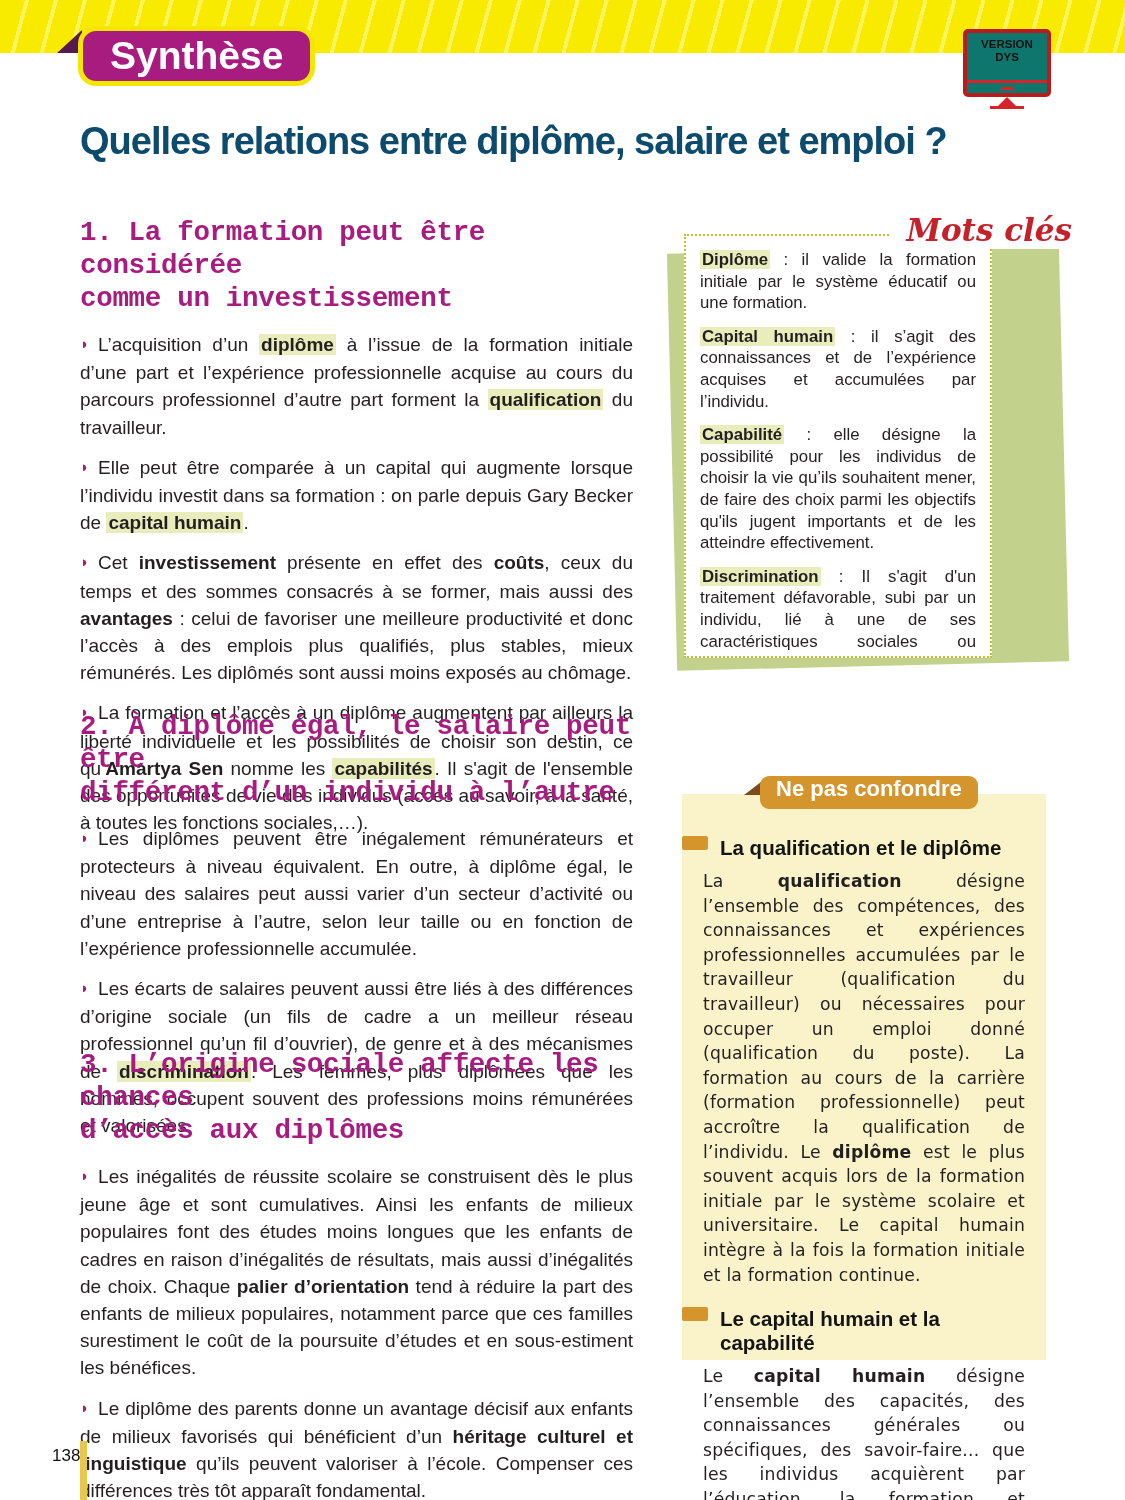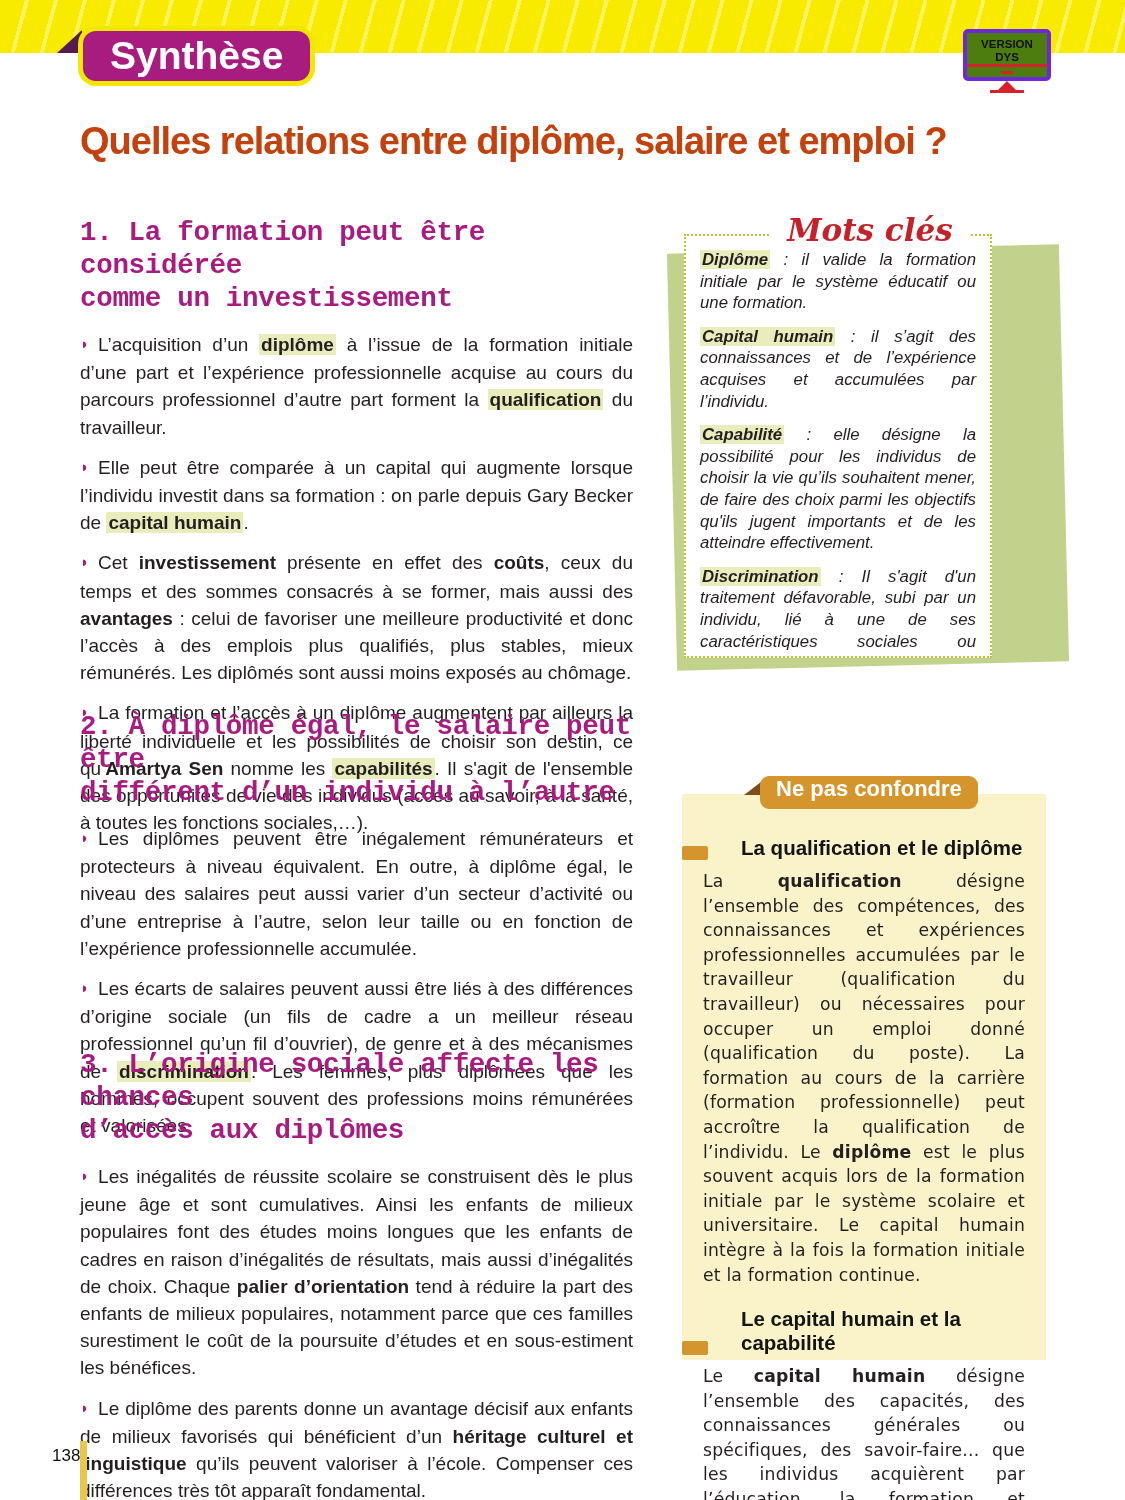--- a/index.html
+++ b/index.html
@@ -8,63 +8,63 @@
 
   
   .band{position:absolute;left:0;top:0;right:0;height:53px;
         background:repeating-linear-gradient(105deg,#f9eb00 0 24px,#fcf45e 24px 28px);}
   .corner-tri{position:absolute;left:57px;top:30px;width:25px;height:23px;background:#571a50;
         clip-path:polygon(100% 0,100% 100%,0 100%);}
   .badge{position:absolute;left:78px;top:26px;height:50px;padding:0 27px;background:#a81c7f;
         border:5px solid #f3e600;border-radius:18px;display:flex;align-items:center;
         color:#fff;font-size:39px;font-weight:bold;letter-spacing:0;}
   .dys{position:absolute;left:963px;top:29px;width:88px;cursor:pointer;}
-  .dys-screen{box-sizing:border-box;width:88px;height:52px;background:#4d7c0f;border:4px solid #6d28d9;
+  .dys-screen{box-sizing:border-box;width:88px;height:68px;background:#0f766e;border:4px solid #b91c1c;
         border-radius:5px;position:relative;}
   .dys-text{text-align:center;font-size:11.5px;font-weight:bold;line-height:13px;padding-top:5px;color:#111;}
   .dys-bezel{position:absolute;left:0;right:0;bottom:0;height:10px;border-top:3px solid #d5232a;
         display:flex;justify-content:center;align-items:center;}
   .dys-dash{width:12px;height:3px;background:#d5232a;}
   .dys-stand{width:0;height:0;border-left:9px solid transparent;border-right:9px solid transparent;
         border-bottom:9px solid #d5232a;margin:0 auto;}
   .dys-base{width:34px;height:3px;background:#d5232a;margin:0 auto;}
 
   .title{position:absolute;left:80px;top:120px;margin:0;font-size:38px;font-weight:bold;
-        color:#c2410c;letter-spacing:-1px;}
+        color:#0c4a6e;letter-spacing:-1px;}
 
   
   .section{position:absolute;left:80px;width:553px;}
   #sec1{top:216px}#sec2{top:710px}#sec3{top:1048px}
   .sec-heading{color:#a81c7f;font-size:27.5px;line-height:1.2;font-weight:bold;
         white-space:pre-line;margin:0 0 16px 0;letter-spacing:-0.3px;font-family:Liberation Mono, monospace;}
   .para{font-size:19px;line-height:27.2px;text-align:justify;margin:0 0 13px 0;}
   .para::before{content:"◗";color:#a81c7f;font-size:15px;margin-right:9px;position:relative;top:-2px;}
   .b{font-weight:bold;}
   .hl{font-weight:bold;background:#e9edbb;padding:0 2px;}
 
   
   .kw-shadow{position:absolute;left:672px;top:249px;width:392px;height:417px;background:#c2d28d;
         transform:rotate(-1.4deg);}
   .kw-box{position:absolute;left:684px;top:234px;width:308px;height:424px;box-sizing:border-box;
-        background:#fff;border:2px dotted #b9c52e;padding:13px 14px 0;overflow:hidden;font-style:italic;}
-  .kw-title{position:absolute;top:212px;left:684px;width:372px;text-align:center;pointer-events:none;}
+        background:#fff;border:2px dotted #b9c52e;padding:13px 14px 0;overflow:hidden;}
+  .kw-title{position:absolute;top:212px;left:716px;width:372px;text-align:right;pointer-events:none;}
   .kw-title span{display:inline-block;background:#fff;padding:0 16px;color:#c5212b;
         font-family:"DejaVu Serif",serif;font-style:italic;font-weight:bold;font-size:31px;line-height:1.2;
         letter-spacing:0;}
   .kw-entry{font-size:16.8px;line-height:21.6px;text-align:justify;margin-bottom:12px;}
   .kw-entry .term{font-weight:bold;background:#e9edbb;padding:0 2px;}
 
   
   .npc-box{position:absolute;left:682px;top:794px;width:364px;height:566px;background:#faf3c9;
         box-sizing:border-box;padding:42px 21px 0;}
   .npc-tri{position:absolute;left:744px;top:782px;width:17px;height:13px;background:#7b4d1e;
         clip-path:polygon(100% 0,100% 100%,0 100%);}
   .npc-tab{position:absolute;left:760px;top:776px;height:33px;background:#d3952c;color:#fff;
         font-weight:bold;font-size:22px;padding:0 16px;border-radius:9px;display:flex;align-items:flex-start;}
-  .npc-heading{display:flex;align-items:flex-end;font-size:20.5px;font-weight:bold;margin:0 0 9px 0;color:#141414;gap:21px;}
+  .npc-heading{display:flex;align-items:flex-start;font-size:20.5px;font-weight:bold;margin:0 0 9px 0;color:#141414;}
   .npc-square{width:26px;height:14px;background:#d3952c;border-radius:2px;flex:none;
         margin-left:-21px;margin-right:12px;}
   .npc-body{font-size:17.2px;line-height:24.6px;text-align:justify;letter-spacing:0.2px;
         margin:0 0 20px 0;font-family:"DejaVu Sans",sans-serif;}
 
   
   .pageno{position:absolute;left:52px;top:1446px;font-size:17px;color:#111;}
   .pagebar{position:absolute;left:80px;top:1441px;width:7px;height:59px;background:#e9c64e;}
 </style>
 </head>

